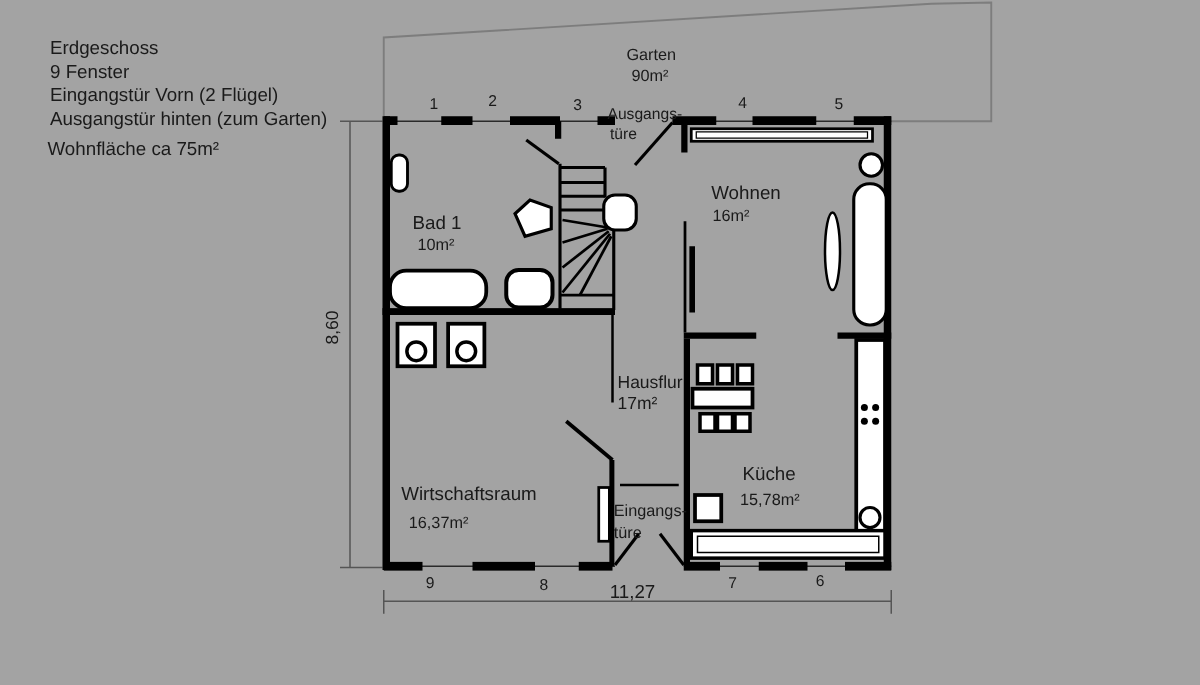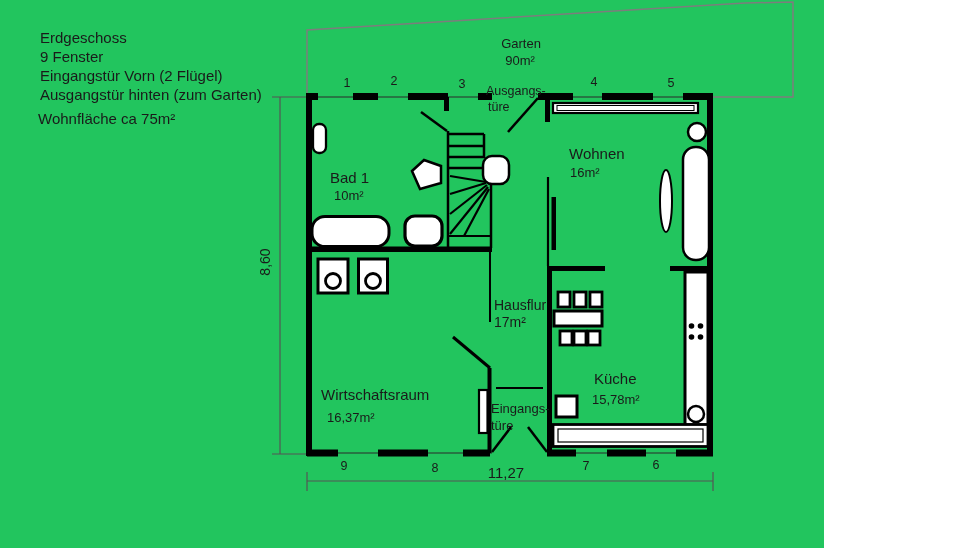--- a/index.html
+++ b/index.html
@@ -1,16 +1,16 @@
 <!DOCTYPE html>
 <html><head>
 <meta charset="utf-8">
 <style>
   html,body{margin:0;padding:0;background:#fff;}
-  .canvas{position:relative;width:824px;height:548px;background:#22c55e;overflow:hidden;}
+  .canvas{position:relative;width:960px;height:548px;background:#a3a3a3;overflow:hidden;}
   svg{position:absolute;left:0;top:0;}
   text{font-family:"Liberation Sans","DejaVu Sans",sans-serif;fill:#1a1a1a;}
   .t15{font-size:15px;}
   .t14{font-size:14px;}
   .t13{font-size:13px;}
   .t12{font-size:12.5px;}
   .wall{fill:#000;}
   .wline{stroke:#000;fill:none;}
   .thin{stroke:#2a2a2a;stroke-width:1.2;fill:none;}
   .fix{stroke:#000;fill:#fff;}

